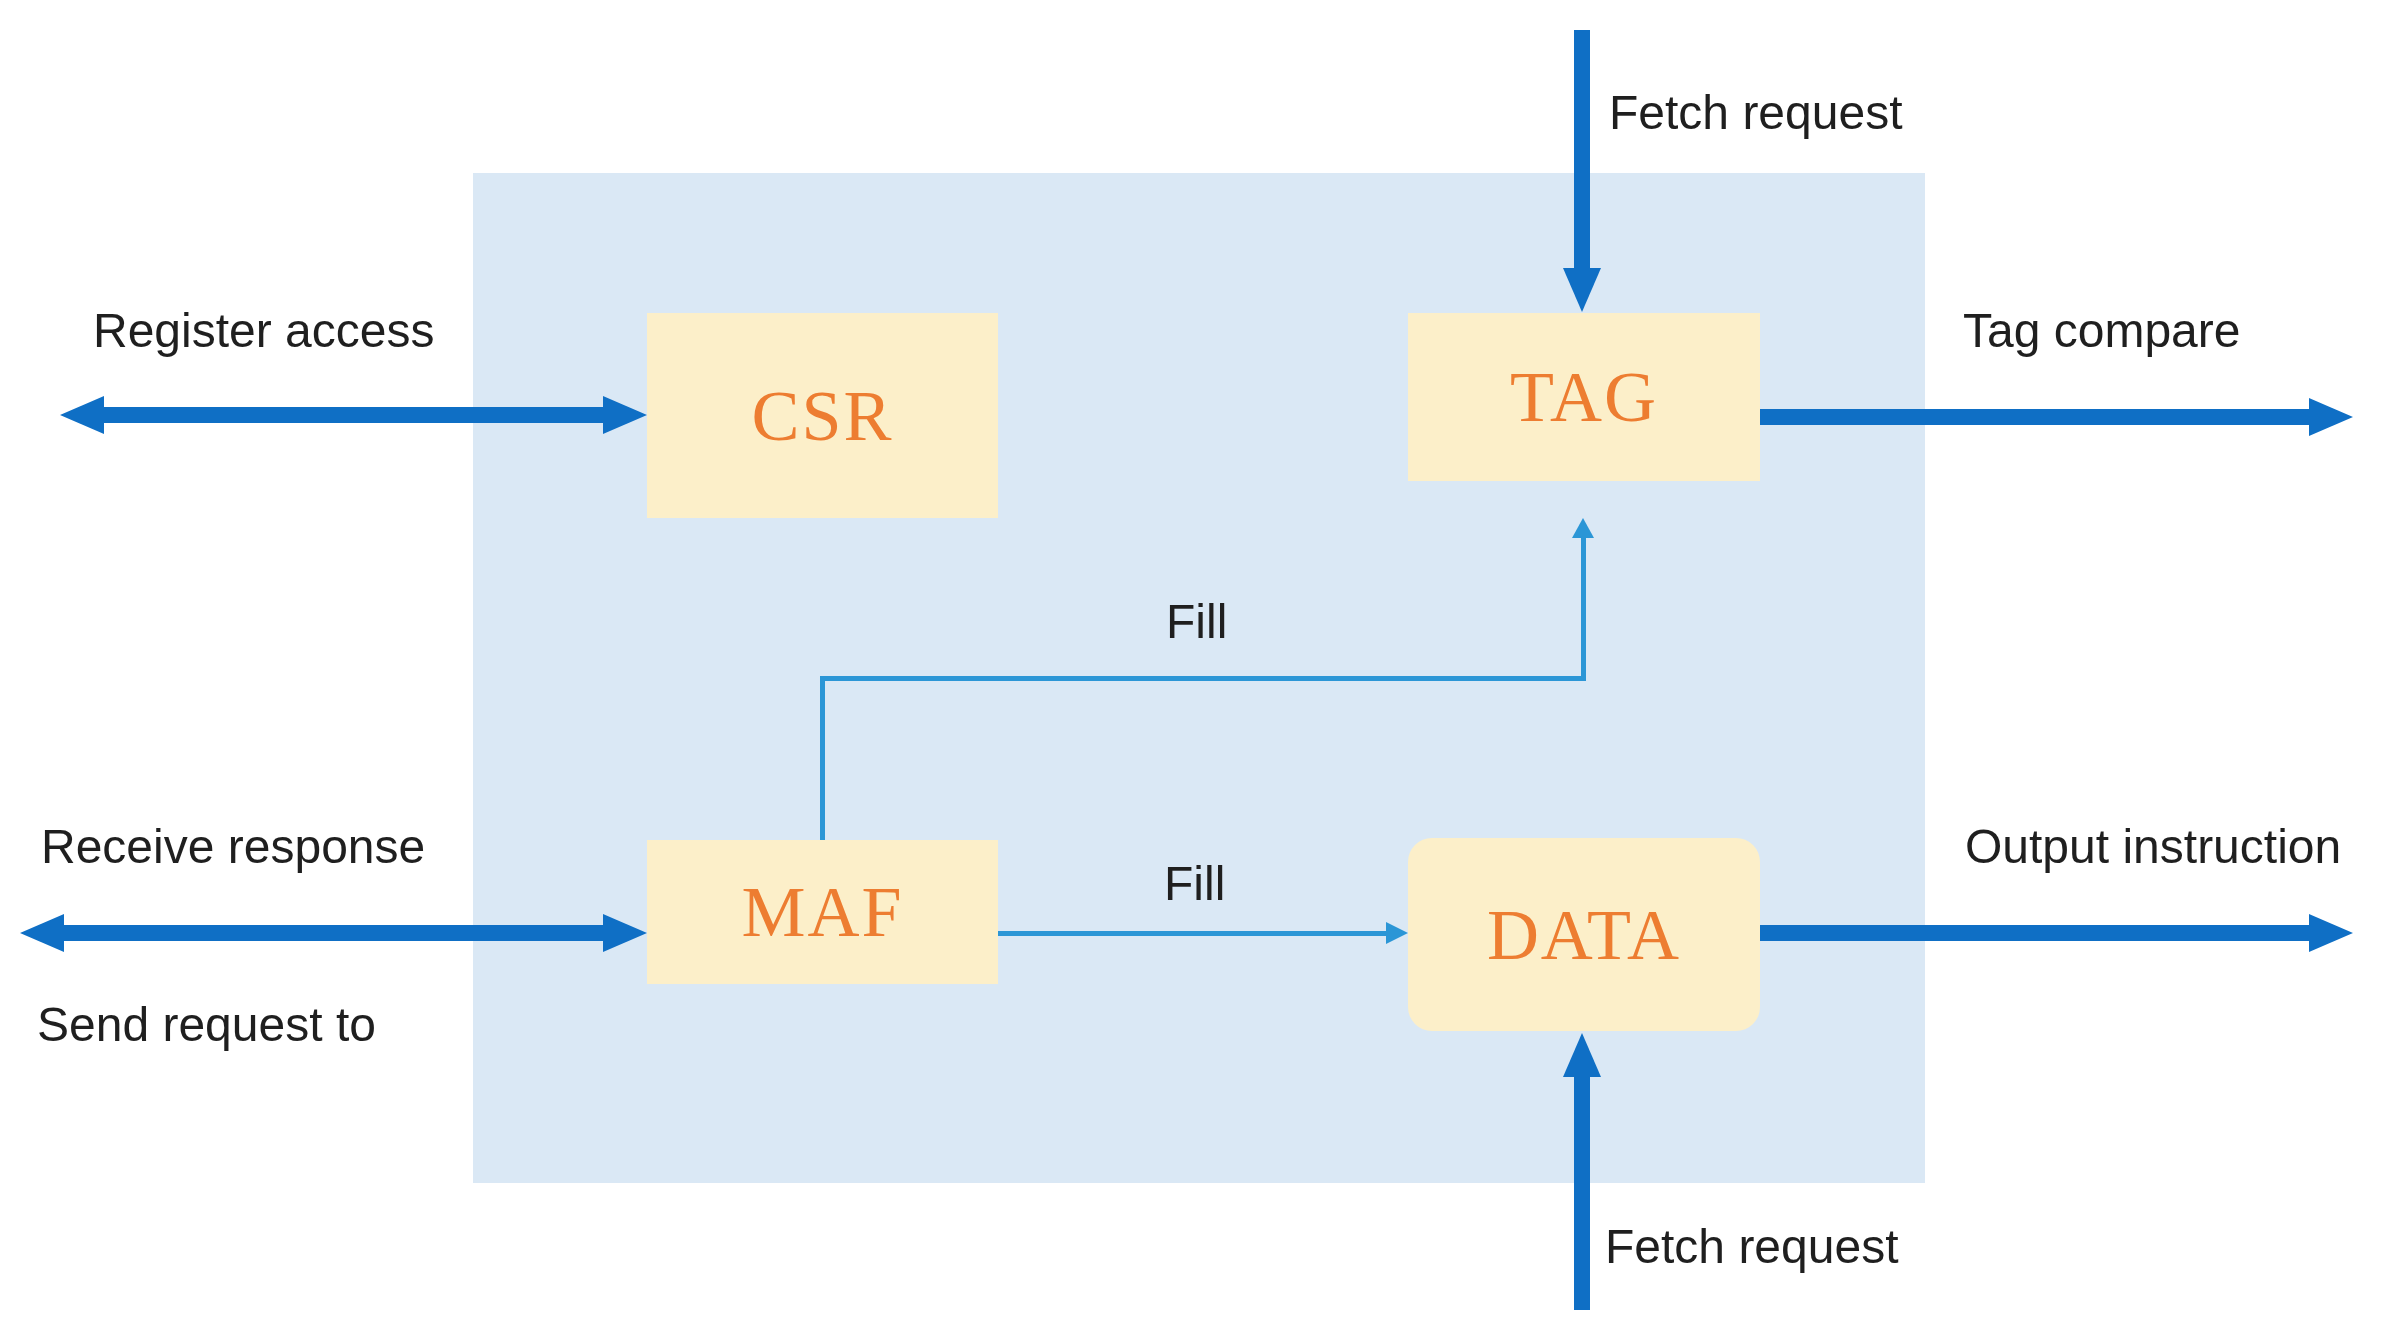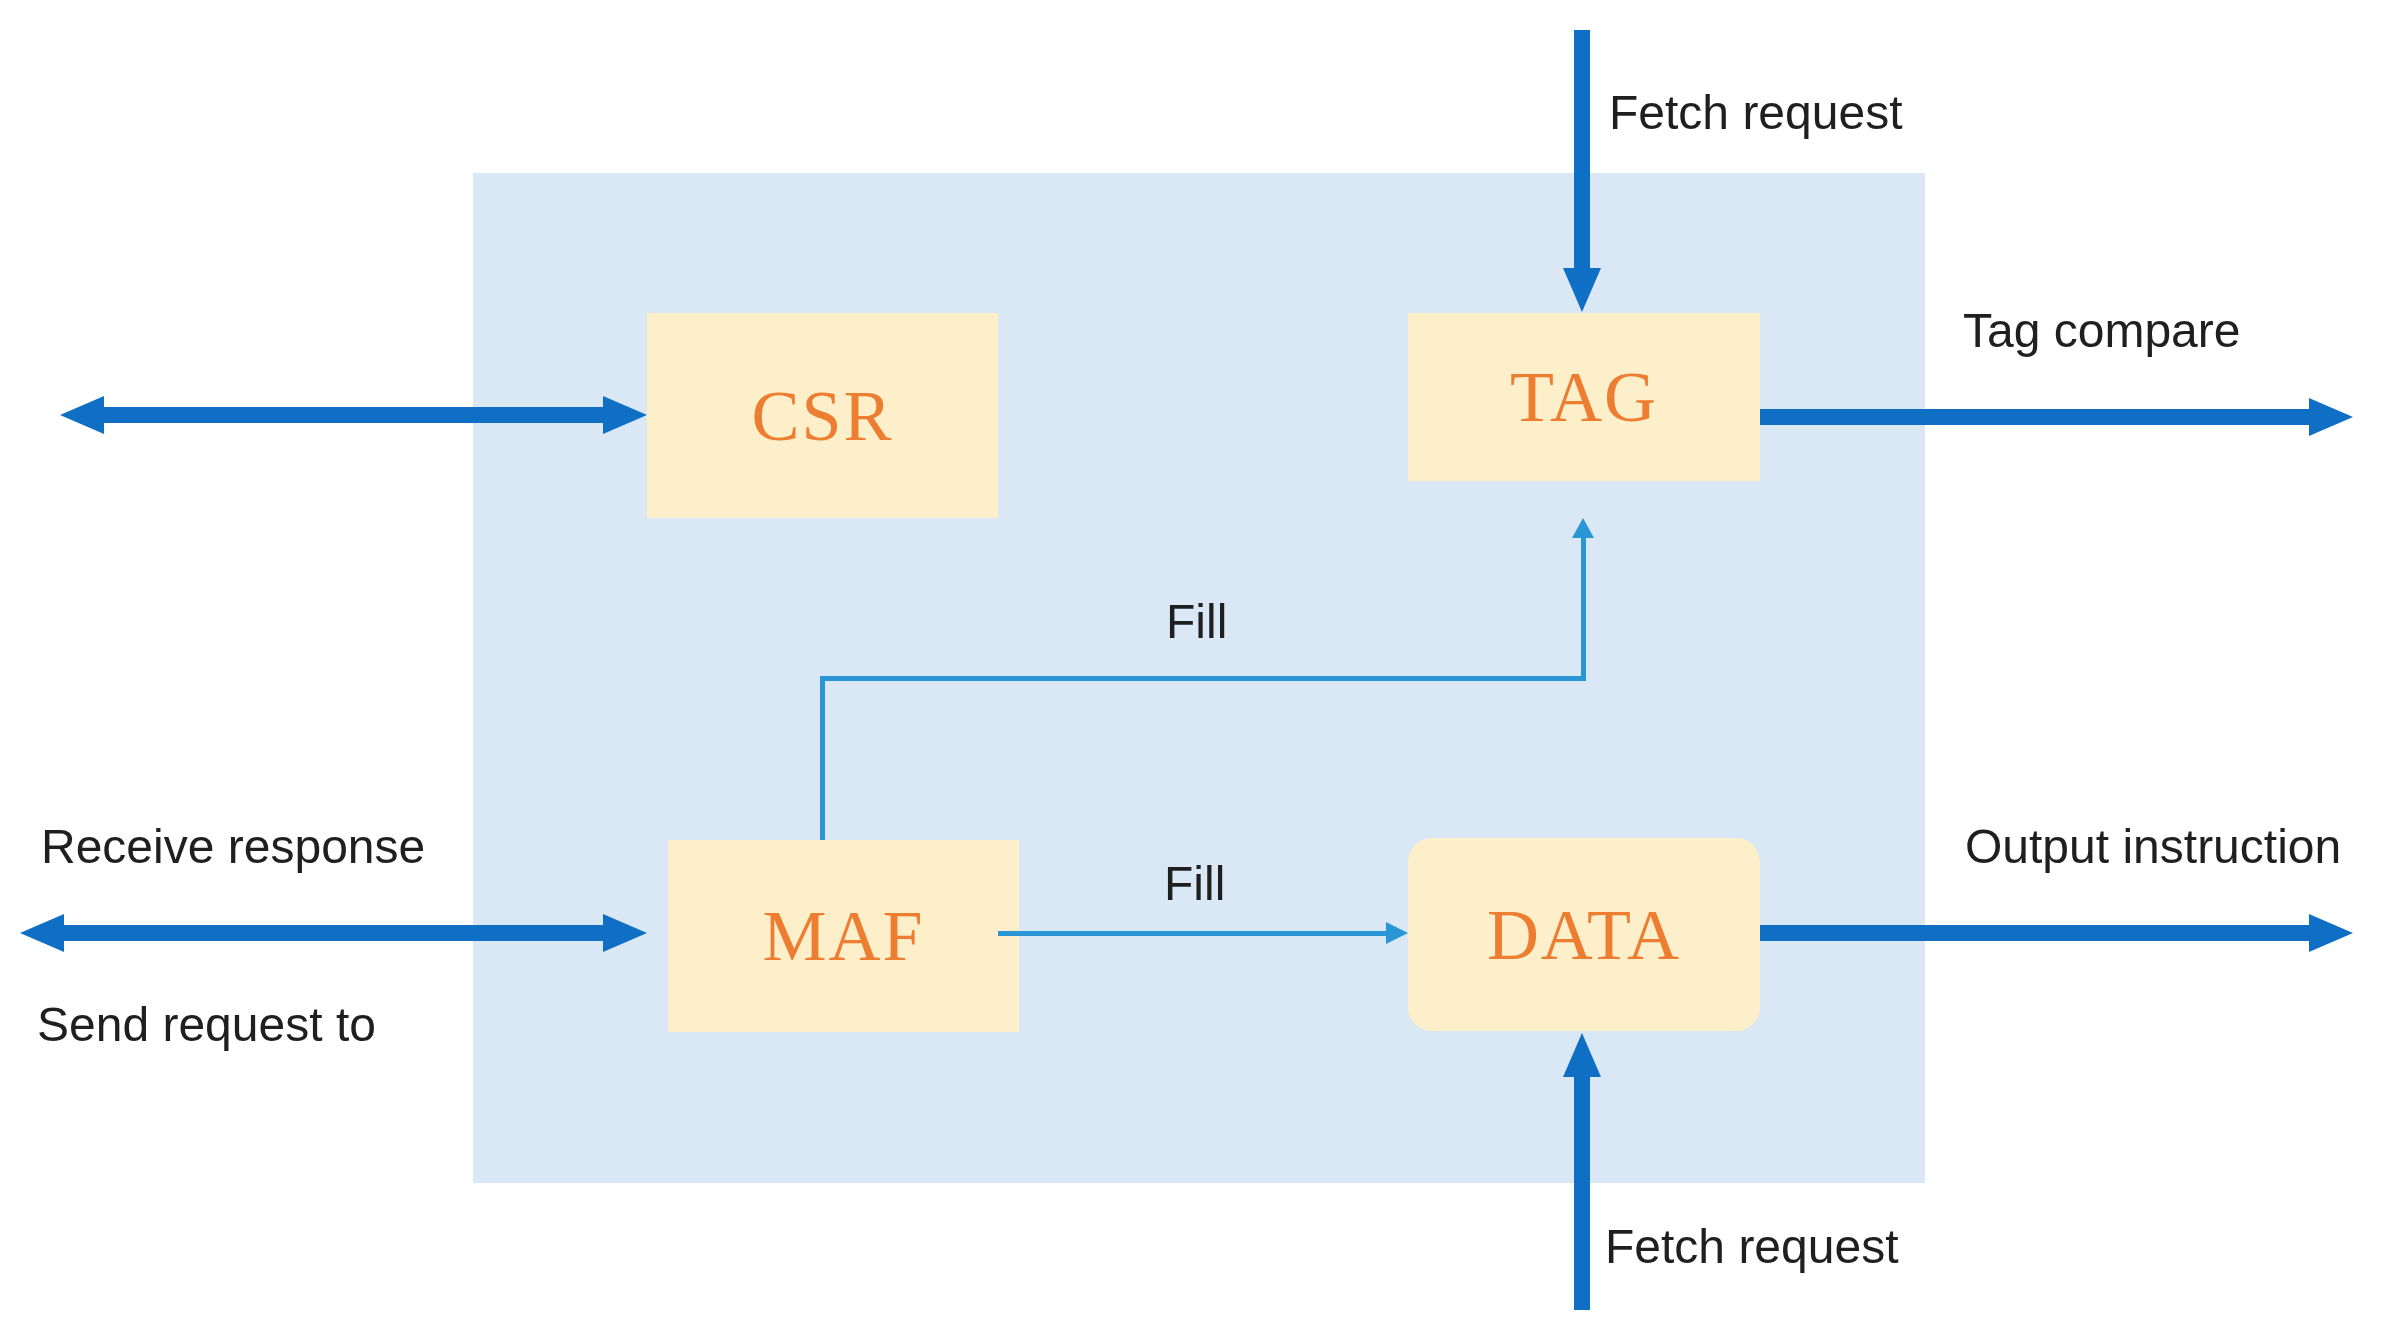--- a/index.html
+++ b/index.html
@@ -61,21 +61,21 @@
 <div class="canvas">
 
   <div class="container-bg"></div>
 
   <div class="block" style="left:647px;top:313px;width:351px;height:205px;">
     <span class="block-label">CSR</span>
   </div>
   <div class="block" style="left:1408px;top:313px;width:352px;height:168px;">
     <span class="block-label">TAG</span>
   </div>
-  <div class="block" style="left:647px;top:840px;width:351px;height:192px;margin-left:21px;">
+  <div class="block" style="left:647px;top:840px;width:351px;height:144px;">
     <span class="block-label">MAF</span>
   </div>
   <div class="block" style="left:1408px;top:838px;width:352px;height:193px;border-radius:24px;">
     <span class="block-label">DATA</span>
   </div>
 
   <div class="arrow" style="left:1563px;top:30px;width:38px;height:282px;">
     <div class="shaft-v" style="top:0;height:244px;"></div>
     <div class="tri head-down" style="top:238px;"></div>
   </div>
@@ -113,20 +113,21 @@
     <div class="thin-seg" style="left:1581px;top:536px;width:5px;height:145px;"></div>
     <div class="thin-head-up" style="left:1572px;top:518px;"></div>
   </div>
 
   <div>
     <div class="thin-seg" style="left:998px;top:931px;width:388px;height:5px;"></div>
     <div class="thin-head-right" style="left:1386px;top:922px;"></div>
   </div>
 
   <div class="ext-label" style="left:1609px;top:78px;">Fetch request</div>
+  <div class="ext-label" style="left:93px;top:296px;">Register access</div>
   <div class="ext-label" style="left:1963px;top:296px;text-align:right;">Tag compare</div>
   <div class="ext-label" style="left:41px;top:812px;">Receive response</div>
   <div class="ext-label" style="left:37px;top:990px;">
     <div>Send request to</div>
   </div>
   <div class="ext-label" style="left:1965px;top:812px;">Output instruction</div>
   <div class="ext-label" style="left:1605px;top:1212px;">Fetch request</div>
 
   <div class="fill-label" style="left:1166px;top:594px;">Fill</div>
   <div class="fill-label" style="left:1164px;top:856px;">Fill</div>

